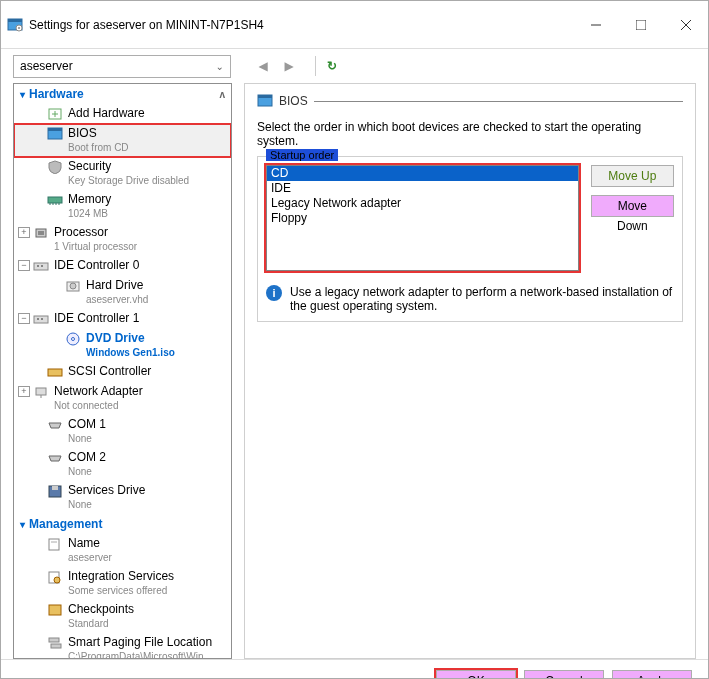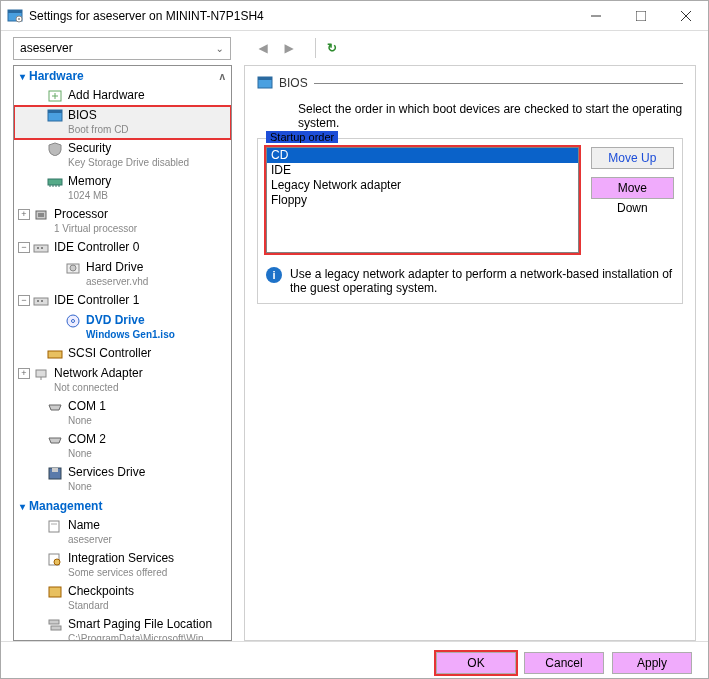--- a/index.html
+++ b/index.html
@@ -1,17 +1,17 @@
 <!DOCTYPE html>
 <html><head>
 <meta charset="utf-8">
 <style>
 * { box-sizing: border-box; margin: 0; padding: 0; }
 body { font-family: "Segoe UI", Tahoma, sans-serif; font-size: 12px; background: #fff; width: 709px; height: 679px; overflow: hidden; border: 1px solid #aaa; }
-.titlebar { display: flex; align-items: center; height: 30px; padding: 0 0 0 6px; border-bottom: 1px solid #ddd; }
+.titlebar { display: flex; align-items: center; height: 48px; padding: 0 0 0 6px; border-bottom: 1px solid #ddd; }
 .titlebar-icon { width: 16px; height: 16px; margin-right: 6px; }
 .titlebar-text { flex: 1; font-size: 12px; }
 .win-btn { width: 45px; height: 29px; display: flex; align-items: center; justify-content: center; color: #333; }
 .toolbar { display: flex; align-items: center; height: 30px; padding: 4px 12px 0 12px; gap: 6px; }
 .vm-select { width: 218px; height: 23px; border: 1px solid #adadad; display: flex; align-items: center; padding: 0 6px; justify-content: space-between; background: #fff; }
 .vm-select .chev { font-size: 10px; color: #666; }
 .nav-btn { width: 20px; height: 20px; display: flex; align-items: center; justify-content: center; color: #999; }
 .refresh-btn { color: #2e8b2e; font-weight: bold; }
 .main { display: flex; height: 580px; padding: 4px 12px 0 12px; gap: 12px; }
 .tree-pane { width: 222px; border: 1px solid #8f8f8f; background: #fff; overflow-y: auto; position: relative; }
@@ -28,28 +28,28 @@
 .tree-item.sel-blue .lbl { color: #0066cc; font-weight: bold; }
 .tree-item.sel-blue .sub { color: #0066cc; font-weight: bold; }
 .tree-item.selected { background: #f0f0f0; }
 .indent1 { padding-left: 18px; }
 .indent2 { padding-left: 36px; }
 .red-box { outline: 2px solid #e63434; outline-offset: -1px; }
 .right-pane { flex: 1; border: 1px solid #cfcfcf; padding: 10px 12px; }
 .panel-title-row { display: flex; align-items: center; gap: 6px; margin-bottom: 12px; }
 .panel-title { color: #333; }
 .panel-title-line { flex: 1; height: 1px; background: #888; }
-.desc { margin-bottom: 8px; margin-left: 41px; }
+.desc { margin-bottom: 8px; }
 .group { border: 1px solid #cfcfcf; padding: 8px; position: relative; margin-top: 8px; }
 .group-label { position: absolute; top: -8px; left: 8px; background: #1d4ed8; padding: 0 4px; font-size: 11px; }
 .listbox { border: 1px solid #828282; height: 106px; width: 320px; overflow: auto; background: #fff; outline: 2px solid #e63434; }
 .list-row { padding: 0 4px; line-height: 15px; }
 .list-row.sel { background: #0a62c9; color: #fff; }
 .btn { display: inline-block; min-width: 76px; height: 22px; border: 1px solid #adadad; background: #f0abfc; text-align: center; line-height: 20px; font-size: 12px; padding: 0 10px; }
-.btn.disabled { color: #1d4ed8; background: #efefef; }
+.btn.disabled { color: #4d7c0f; background: #efefef; }
 .list-btns { display: flex; flex-direction: column; gap: 8px; }
 .list-area { display: flex; gap: 12px; }
 .info-row { display: flex; gap: 8px; margin-top: 14px; align-items: flex-start; }
 .info-icon { width: 16px; height: 16px; border-radius: 50%; background: #1e72c8; color: #fff; font-weight: bold; text-align: center; line-height: 16px; flex-shrink: 0; font-size: 11px; }
 .footer { display: flex; justify-content: flex-end; gap: 8px; padding: 10px 16px; border-top: 1px solid #ddd; }
 .footer .btn { min-width: 80px; }
 .footer .btn.ok { outline: 2px solid #e63434; }
 svg { display: block; }
 </style>
 </head>

